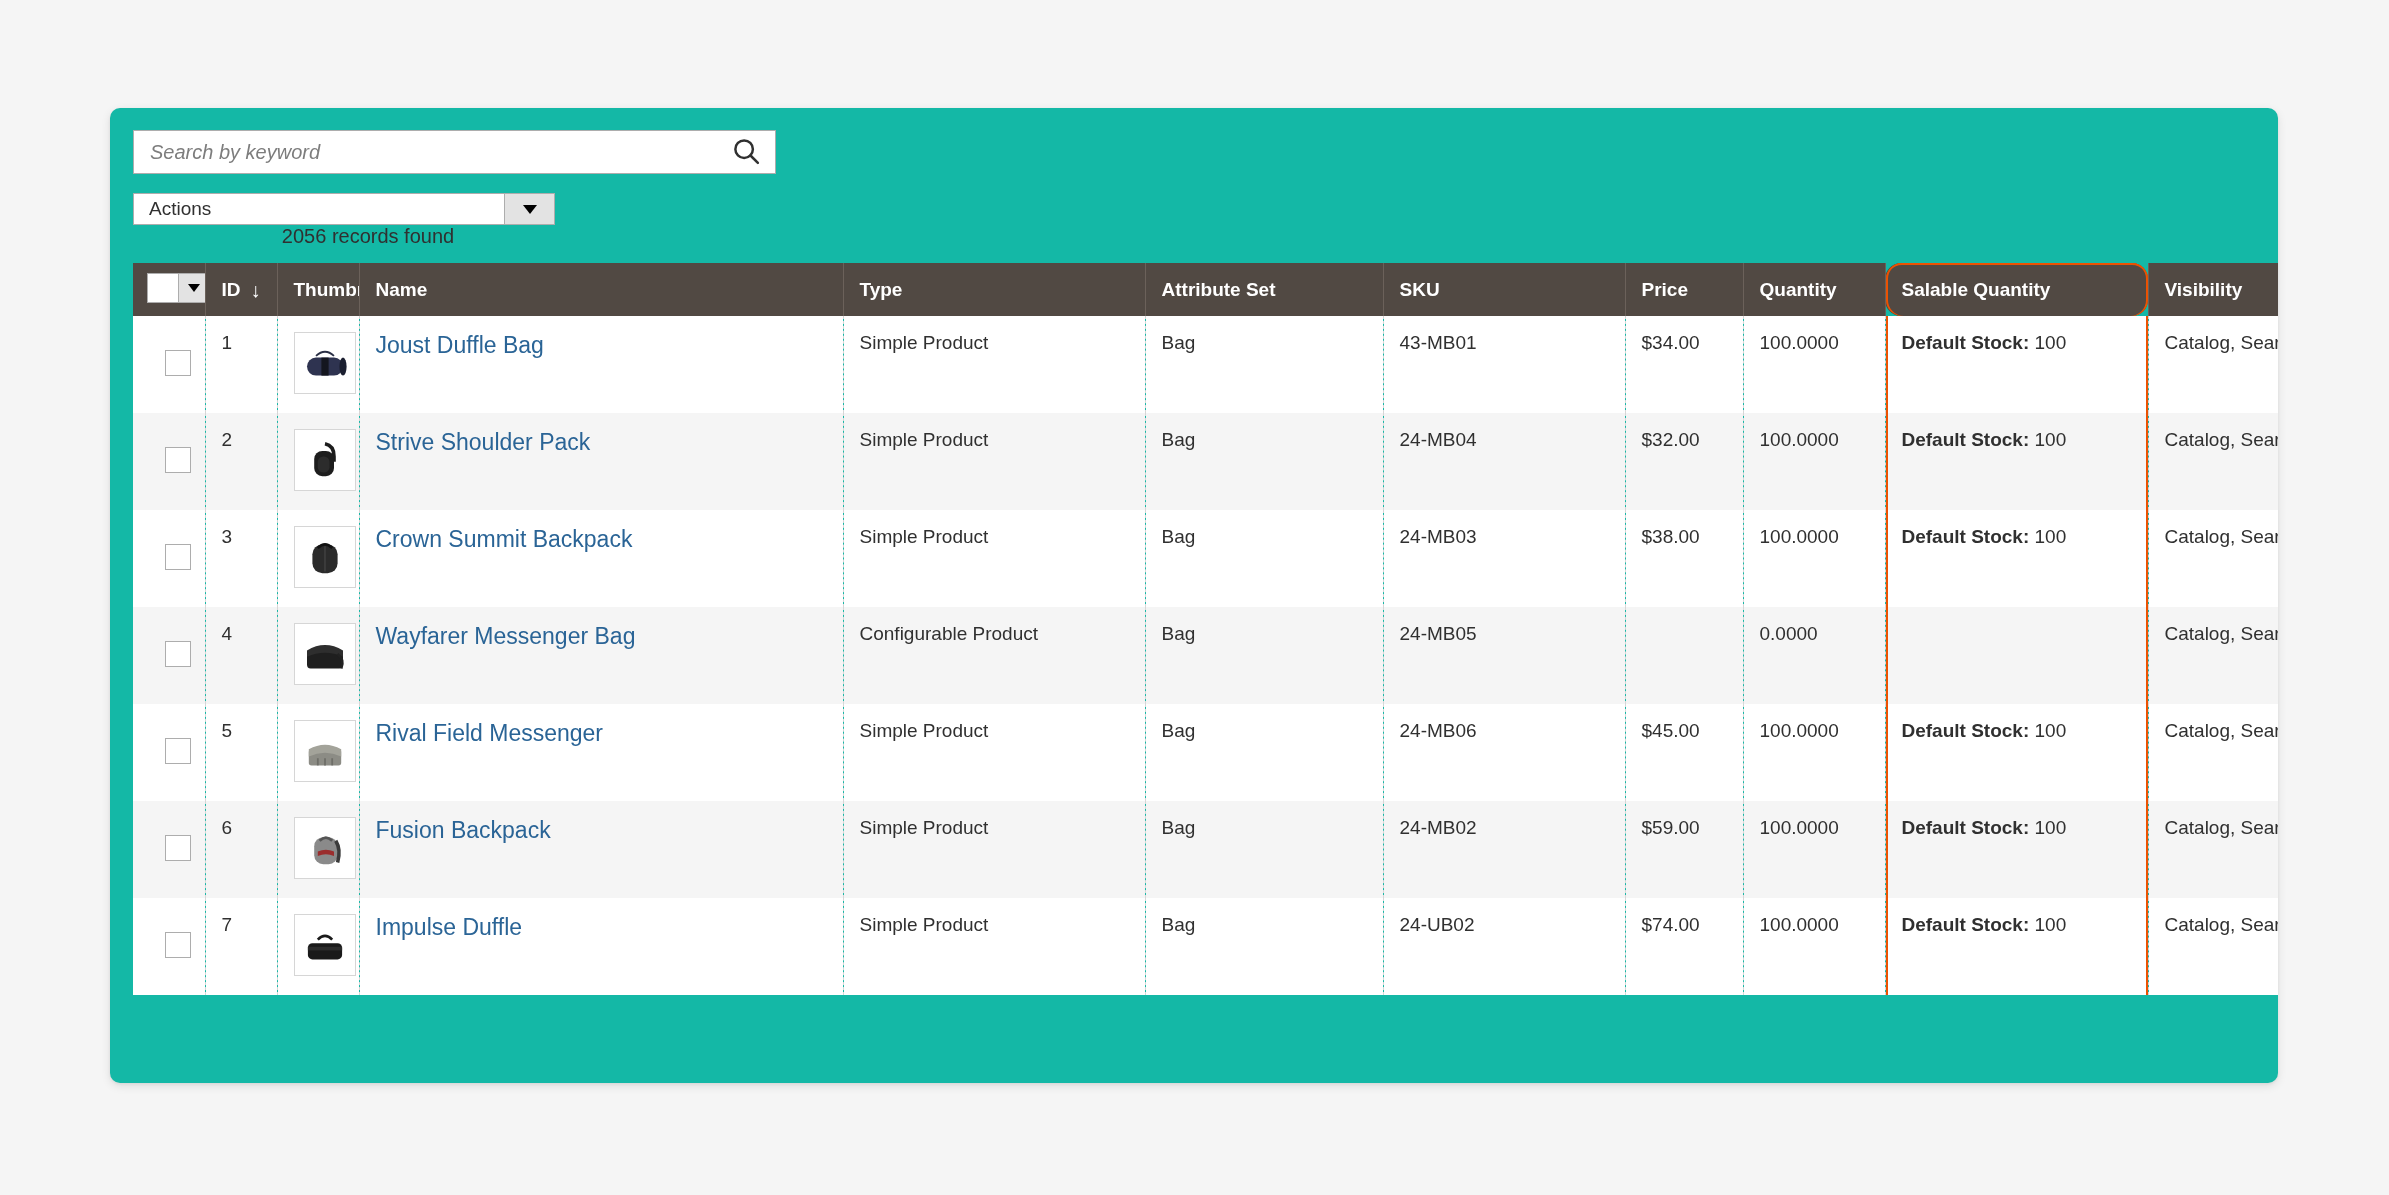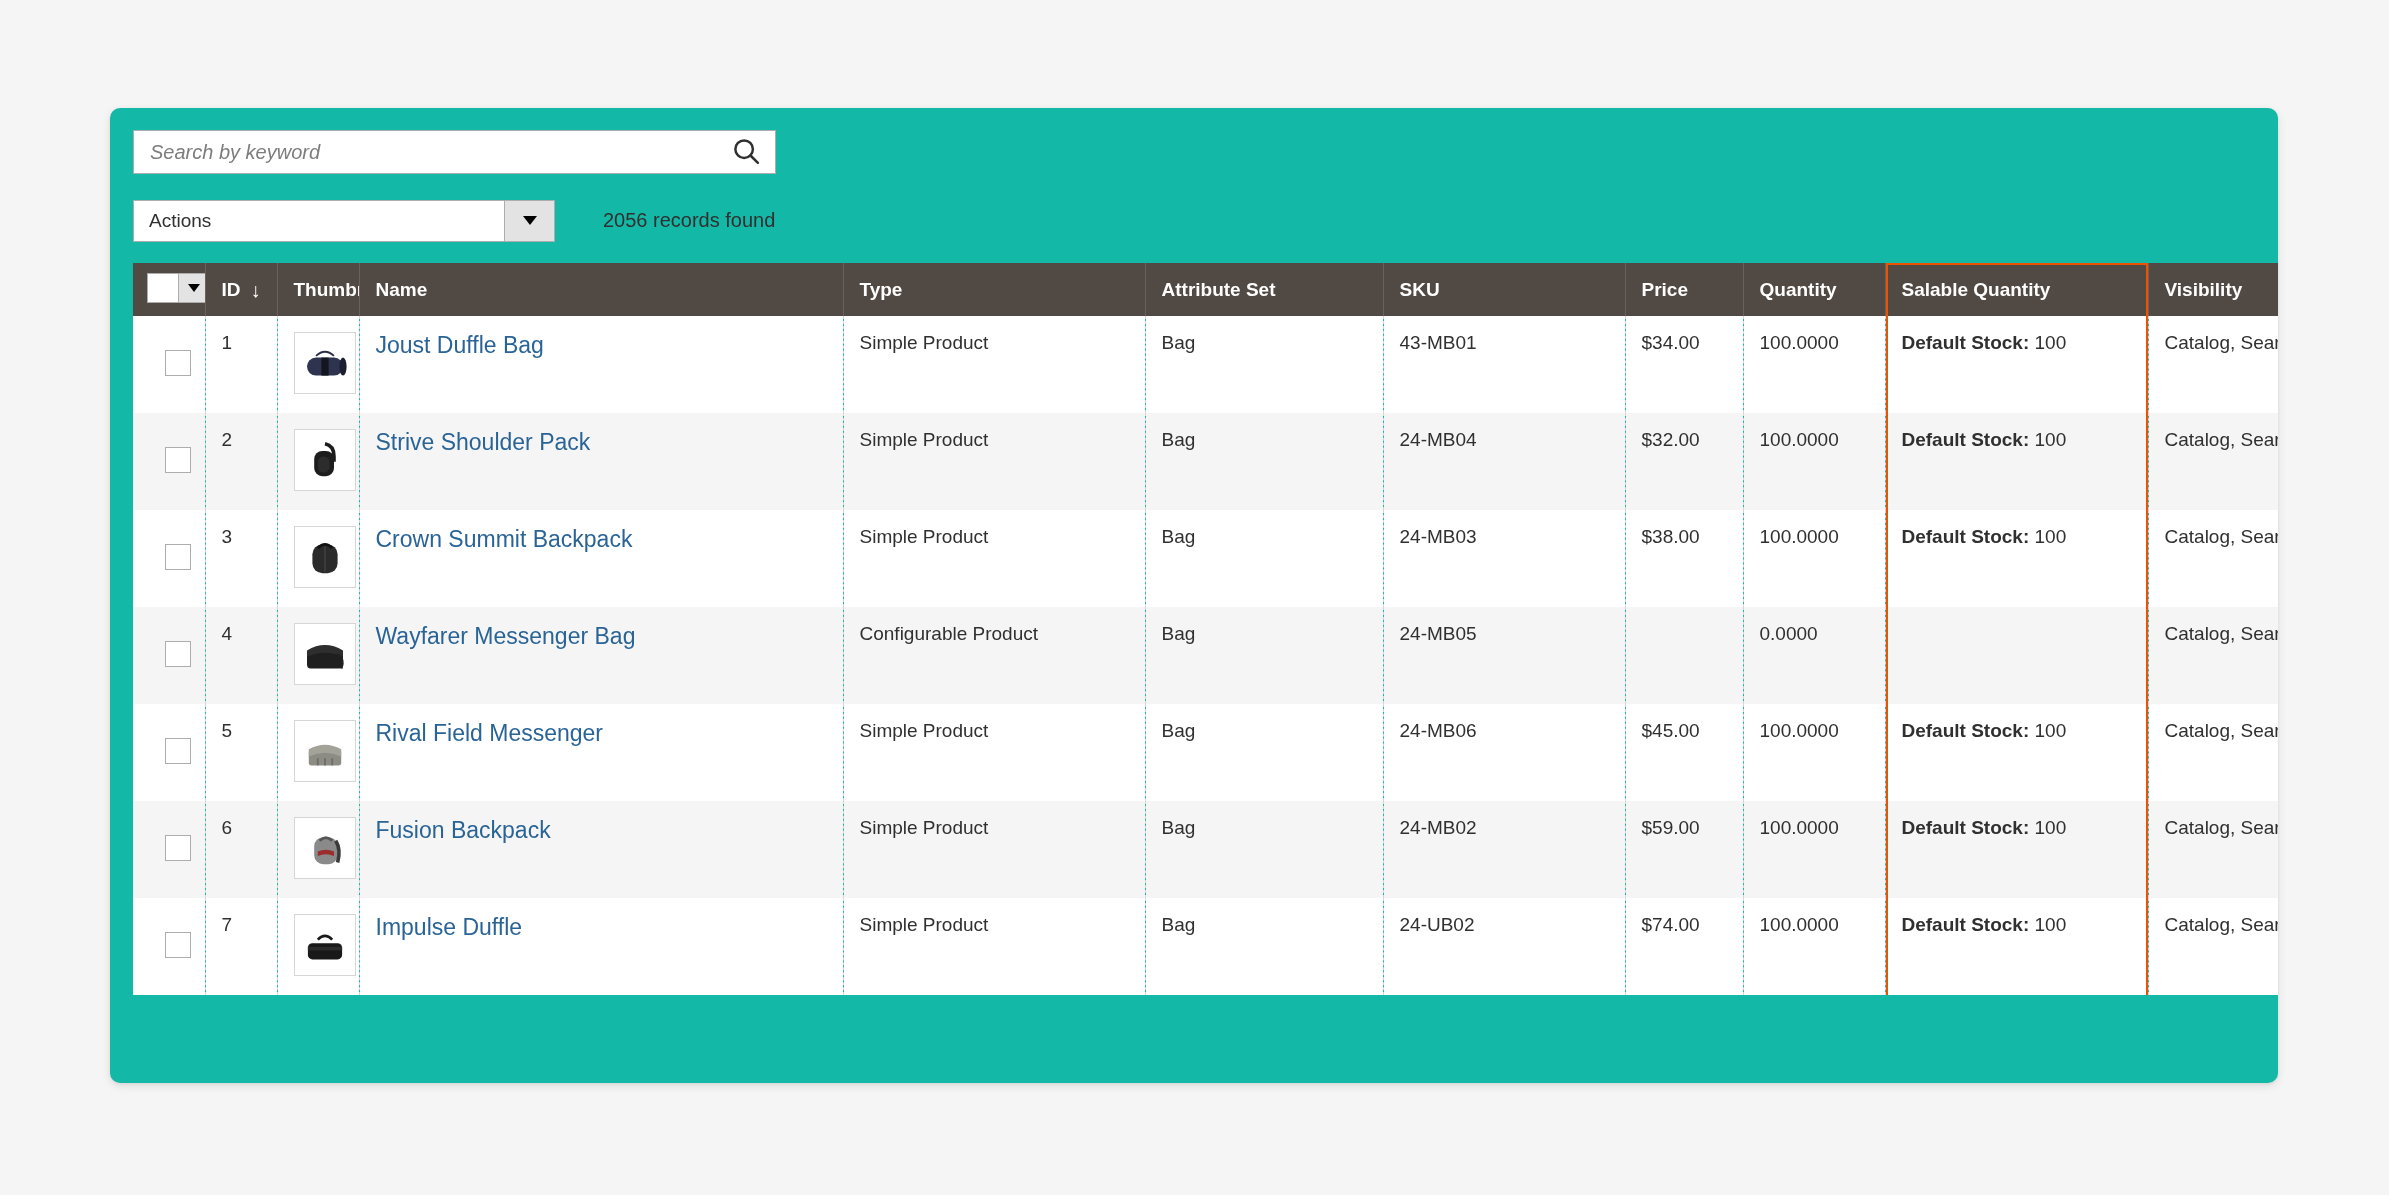--- a/index.html
+++ b/index.html
@@ -84,20 +84,21 @@
   }
 
   
   .actions-row {
     position: absolute;
     left: 23px;
     top: 85px;
     height: 55px;
     display: flex;
     align-items: center;
+    flex-direction: column;
   }
   .actions-select {
     position: relative;
     width: 422px;
     height: 42px;
     border: 1px solid #adadad;
     background: #fff;
     display: flex;
     align-items: center;
     cursor: pointer;
@@ -177,20 +178,21 @@
     font-size: 20px;
     color: #fff;
     margin-left: 10px;
     line-height: 1;
   }
 
   
   th.col-salable {
     position: relative;
     box-shadow: inset 2px 0 0 0 #eb5202, inset -2px 0 0 0 #eb5202, inset 0 2px 0 0 #eb5202;
+    border-radius: 16px;
   }
   td.col-salable {
     position: relative;
     box-shadow: inset 2px 0 0 0 #eb5202, inset -2px 0 0 0 #eb5202;
   }
 
   table.grid tbody td {
     padding: 16px;
     vertical-align: top;
     border-right: 1px dashed #d6d6d6;

